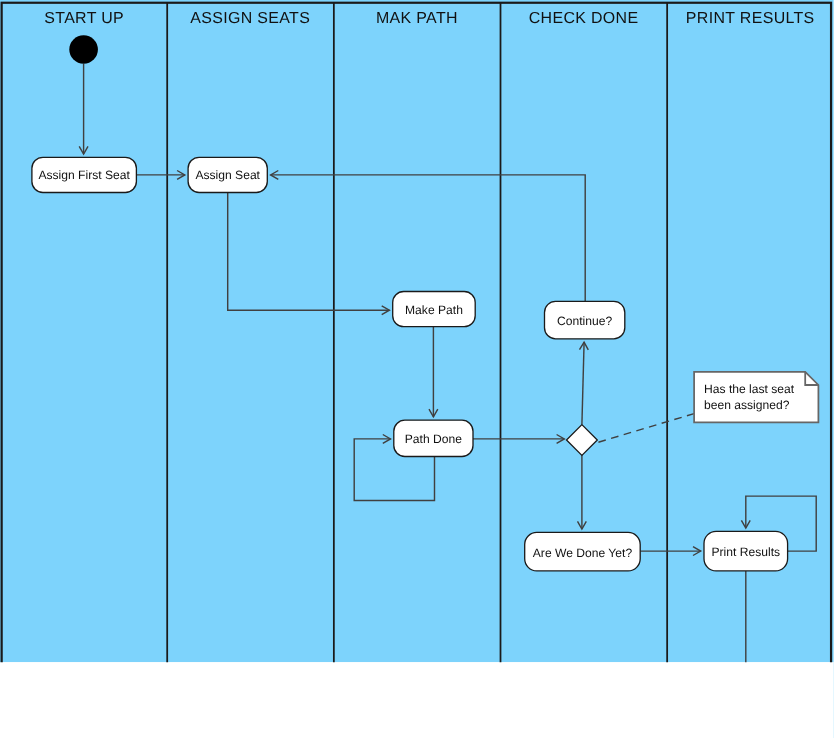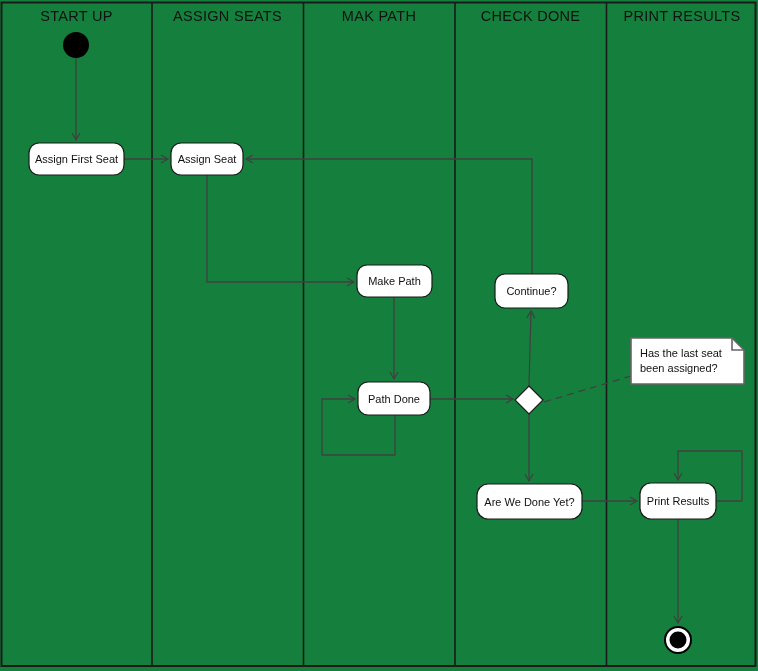--- a/index.html
+++ b/index.html
@@ -1,20 +1,20 @@
 <!DOCTYPE html>
 <html><head>
 <meta charset="utf-8">
 <style>
   html, body { margin: 0; padding: 0; background: #ffffff; }
   .canvas {
     position: relative;
     width: 758px;
-    height: 671px;
-    background: #15803d;
+    height: 602px;
+    background: #7dd3fc;
     font-family: "Liberation Sans", sans-serif;
   }
   svg text {
     font-family: "Liberation Sans", sans-serif;
     fill: #111111;
   }
   .lane-title { font-size: 14.5px; letter-spacing: 0.3px; }
   .node-label { font-size: 11px; }
   .note-label { font-size: 11px; }
 </style>

